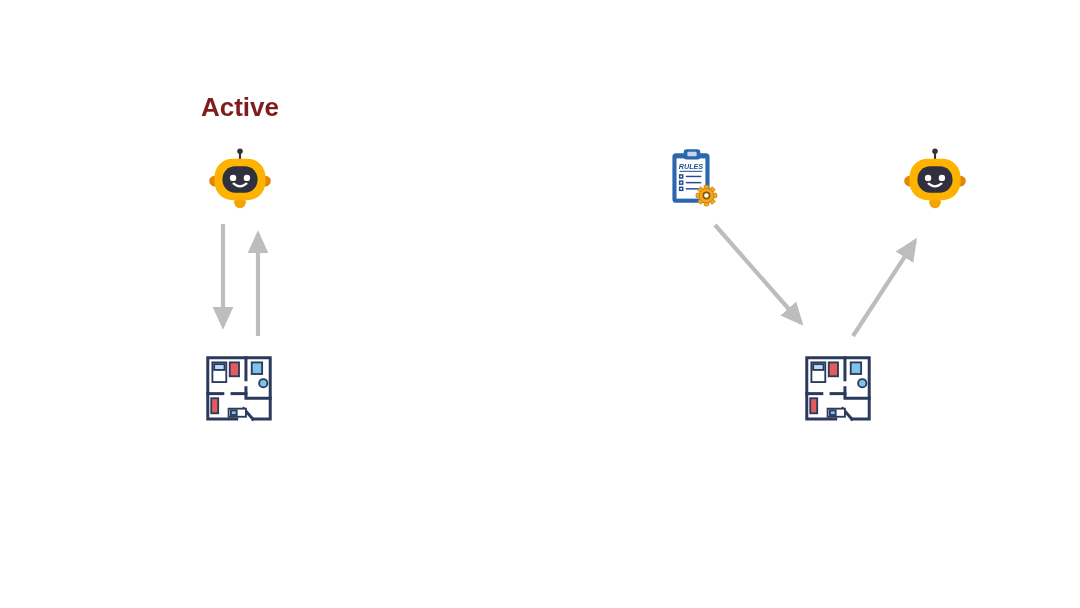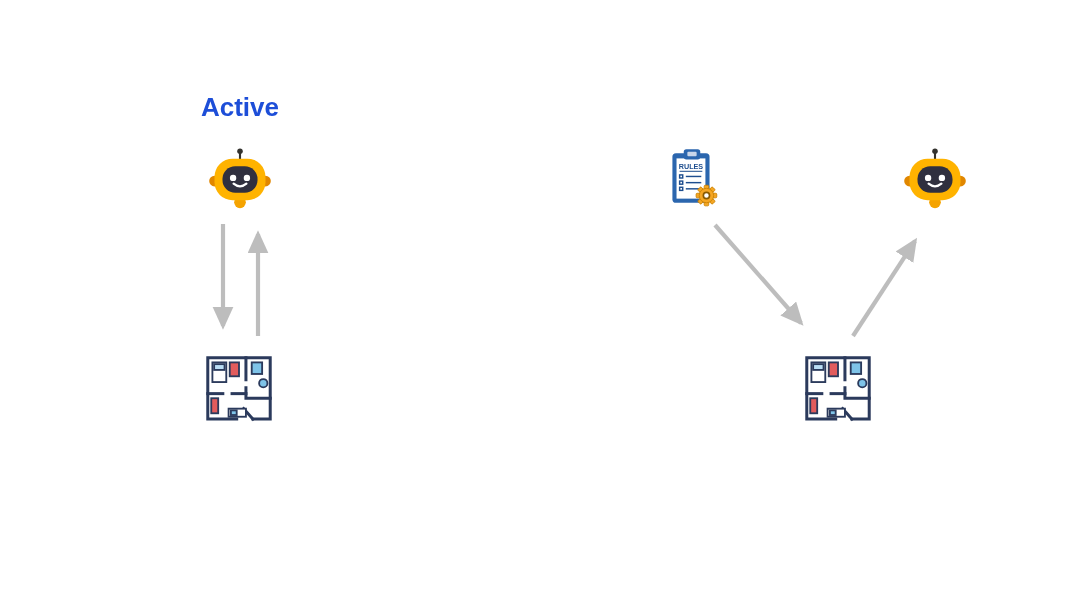--- a/index.html
+++ b/index.html
@@ -13,34 +13,34 @@
     height: 608px;
     background: #ffffff;
     overflow: hidden;
     font-family: "Liberation Sans", sans-serif;
   }
   .title {
     position: absolute;
     transform: translateX(-50%);
     font-size: 26px;
     font-weight: bold;
-    color: #1d4ed8;
+    color: #7f1d1d;
     white-space: nowrap;
   }
   .title-active { left: 240px; top: 92px; }
   .title-passive { left: 833px; top: 92px; }
 
   .icon { position: absolute; }
   .icon svg { display: block; width: 100%; height: 100%; }
 
   .robot-active    { left: 206px; top: 146px; width: 68px; height: 68px; }
   .robot-passive   { left: 901px; top: 146px; width: 68px; height: 68px; }
   .floorplan-active  { left: 202px; top: 350px; width: 74px; height: 78px; }
   .floorplan-passive { left: 801px; top: 350px; width: 74px; height: 78px; }
-  .rules-clipboard   { left: 659px; top: 142px; width: 66px; height: 72px; }
+  .rules-clipboard   { left: 659px; top: 142px; width: 66px; height: 72px; font-style: italic; }
 
   .arrows-layer {
     position: absolute;
     left: 0; top: 0;
     width: 1080px;
     height: 608px;
     pointer-events: none;
   }
 </style>
 </head>

